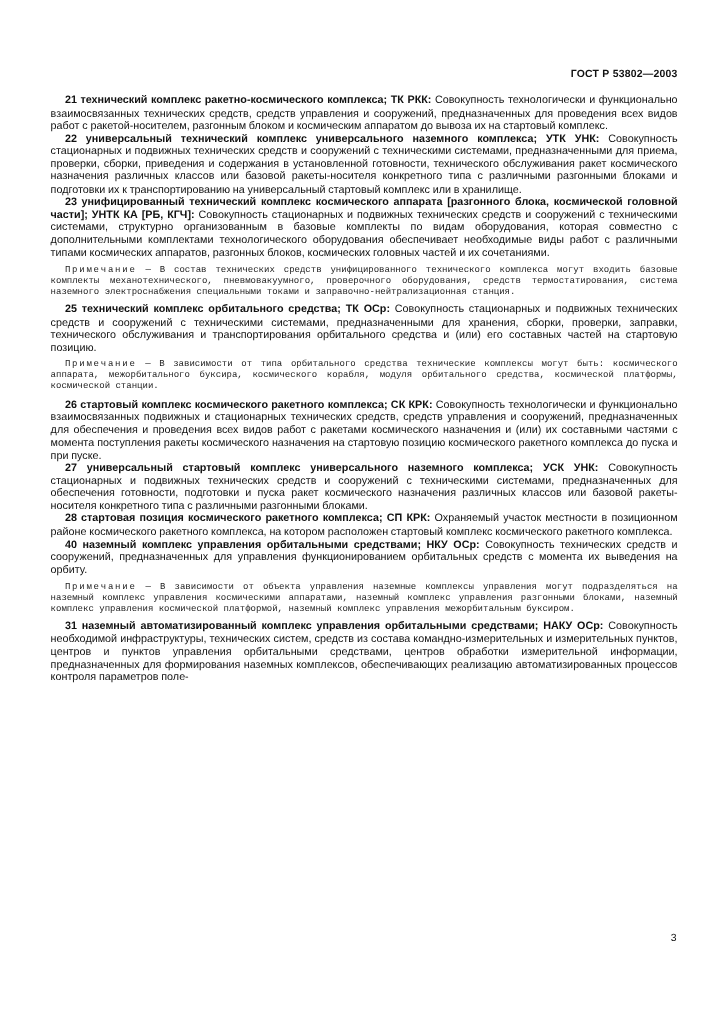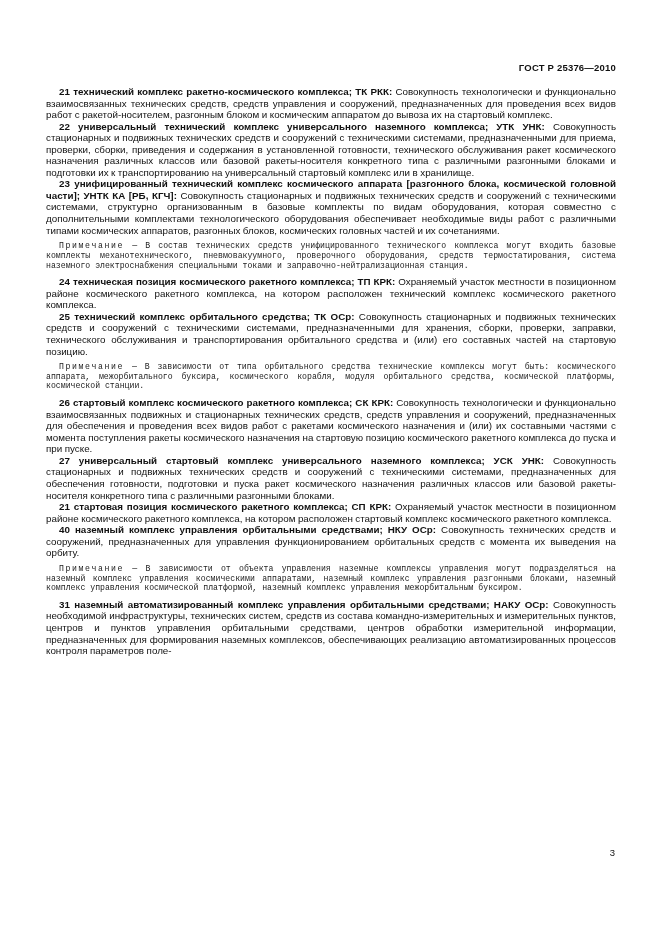--- a/index.html
+++ b/index.html
@@ -57,32 +57,31 @@
     position: absolute;
     top: 847px;
     right: 46px;
     font-size: 9.5px;
   }
 </style>
 </head>
 <body>
 
 <div class="page">
-  <div class="std-header">ГОСТ Р 25376—2010</div>
+  <div class="std-header">ГОСТ Р 53802—2003</div>
 
   <div class="content">
       <p class="term"><b>21 технический комплекс ракетно-космического комплекса; ТК РКК:</b><span> Совокупность технологически и функционально взаимосвязанных технических средств, средств управления и сооружений, предназначенных для проведения всех видов работ с ракетой-носителем, разгонным блоком и космическим аппаратом до вывоза их на стартовый комплекс.</span></p>
       <p class="term"><b>22 универсальный технический комплекс универсального наземного комплекса; УТК УНК:</b><span> Совокупность стационарных и подвижных технических средств и сооружений с техническими системами, предназначенными для приема, проверки, сборки, приведения и содержания в установленной готовности, технического обслуживания ракет космического назначения различных классов или базовой ракеты-носителя конкретного типа с различными разгонными блоками и подготовки их к транспортированию на универсальный стартовый комплекс или в хранилище.</span></p>
       <p class="term"><b>23 унифицированный технический комплекс космического аппарата [разгонного блока, космической головной части]; УНТК КА [РБ, КГЧ]:</b><span> Совокупность стационарных и подвижных технических средств и сооружений с техническими системами, структурно организованным в базовые комплекты по видам оборудования, которая совместно с дополнительными комплектами технологического оборудования обеспечивает необходимые виды работ с различными типами космических аппаратов, разгонных блоков, космических головных частей и их сочетаниями.</span></p>
       <p class="note"><span class="note-label">Примечание</span><span> — В состав технических средств унифицированного технического комплекса могут входить базовые комплекты механотехнического, пневмовакуумного, проверочного оборудования, средств термостатирования, система наземного электроснабжения специальными токами и заправочно-нейтрализационная станция.</span></p>
-      <p class="term"><b>24 техническая позиция космического ракетного комплекса; ТП КРК:</b><span> Охраняемый участок местности в позиционном районе космического ракетного комплекса, на котором расположен технический комплекс космического ракетного комплекса.</span></p>
       <p class="term"><b>25 технический комплекс орбитального средства; ТК ОСр:</b><span> Совокупность стационарных и подвижных технических средств и сооружений с техническими системами, предназначенными для хранения, сборки, проверки, заправки, технического обслуживания и транспортирования орбитального средства и (или) его составных частей на стартовую позицию.</span></p>
       <p class="note"><span class="note-label">Примечание</span><span> — В зависимости от типа орбитального средства технические комплексы могут быть: космического аппарата, межорбитального буксира, космического корабля, модуля орбитального средства, космической платформы, космической станции.</span></p>
       <p class="term"><b>26 стартовый комплекс космического ракетного комплекса; СК КРК:</b><span> Совокупность технологически и функционально взаимосвязанных подвижных и стационарных технических средств, средств управления и сооружений, предназначенных для обеспечения и проведения всех видов работ с ракетами космического назначения и (или) их составными частями с момента поступления ракеты космического назначения на стартовую позицию космического ракетного комплекса до пуска и при пуске.</span></p>
       <p class="term"><b>27 универсальный стартовый комплекс универсального наземного комплекса; УСК УНК:</b><span> Совокупность стационарных и подвижных технических средств и сооружений с техническими системами, предназначенных для обеспечения готовности, подготовки и пуска ракет космического назначения различных классов или базовой ракеты-носителя конкретного типа с различными разгонными блоками.</span></p>
-      <p class="term"><b>21 стартовая позиция космического ракетного комплекса; СП КРК:</b><span> Охраняемый участок местности в позиционном районе космического ракетного комплекса, на котором расположен стартовый комплекс космического ракетного комплекса.</span></p>
+      <p class="term"><b>28 стартовая позиция космического ракетного комплекса; СП КРК:</b><span> Охраняемый участок местности в позиционном районе космического ракетного комплекса, на котором расположен стартовый комплекс космического ракетного комплекса.</span></p>
       <p class="term"><b>40 наземный комплекс управления орбитальными средствами; НКУ ОСр:</b><span> Совокупность технических средств и сооружений, предназначенных для управления функционированием орбитальных средств с момента их выведения на орбиту.</span></p>
       <p class="note"><span class="note-label">Примечание</span><span> — В зависимости от объекта управления наземные комплексы управления могут подразделяться на наземный комплекс управления космическими аппаратами, наземный комплекс управления разгонными блоками, наземный комплекс управления космической платформой, наземный комплекс управления межорбитальным буксиром.</span></p>
       <p class="term"><b>31 наземный автоматизированный комплекс управления орбитальными средствами; НАКУ ОСр:</b><span> Совокупность необходимой инфраструктуры, технических систем, средств из состава командно-измерительных и измерительных пунктов, центров и пунктов управления орбитальными средствами, центров обработки измерительной информации, предназначенных для формирования наземных комплексов, обеспечивающих реализацию автоматизированных процессов контроля параметров поле-</span></p>
     </div>
 
   <div class="page-number">3</div>
 </div>
 
 </body></html>

